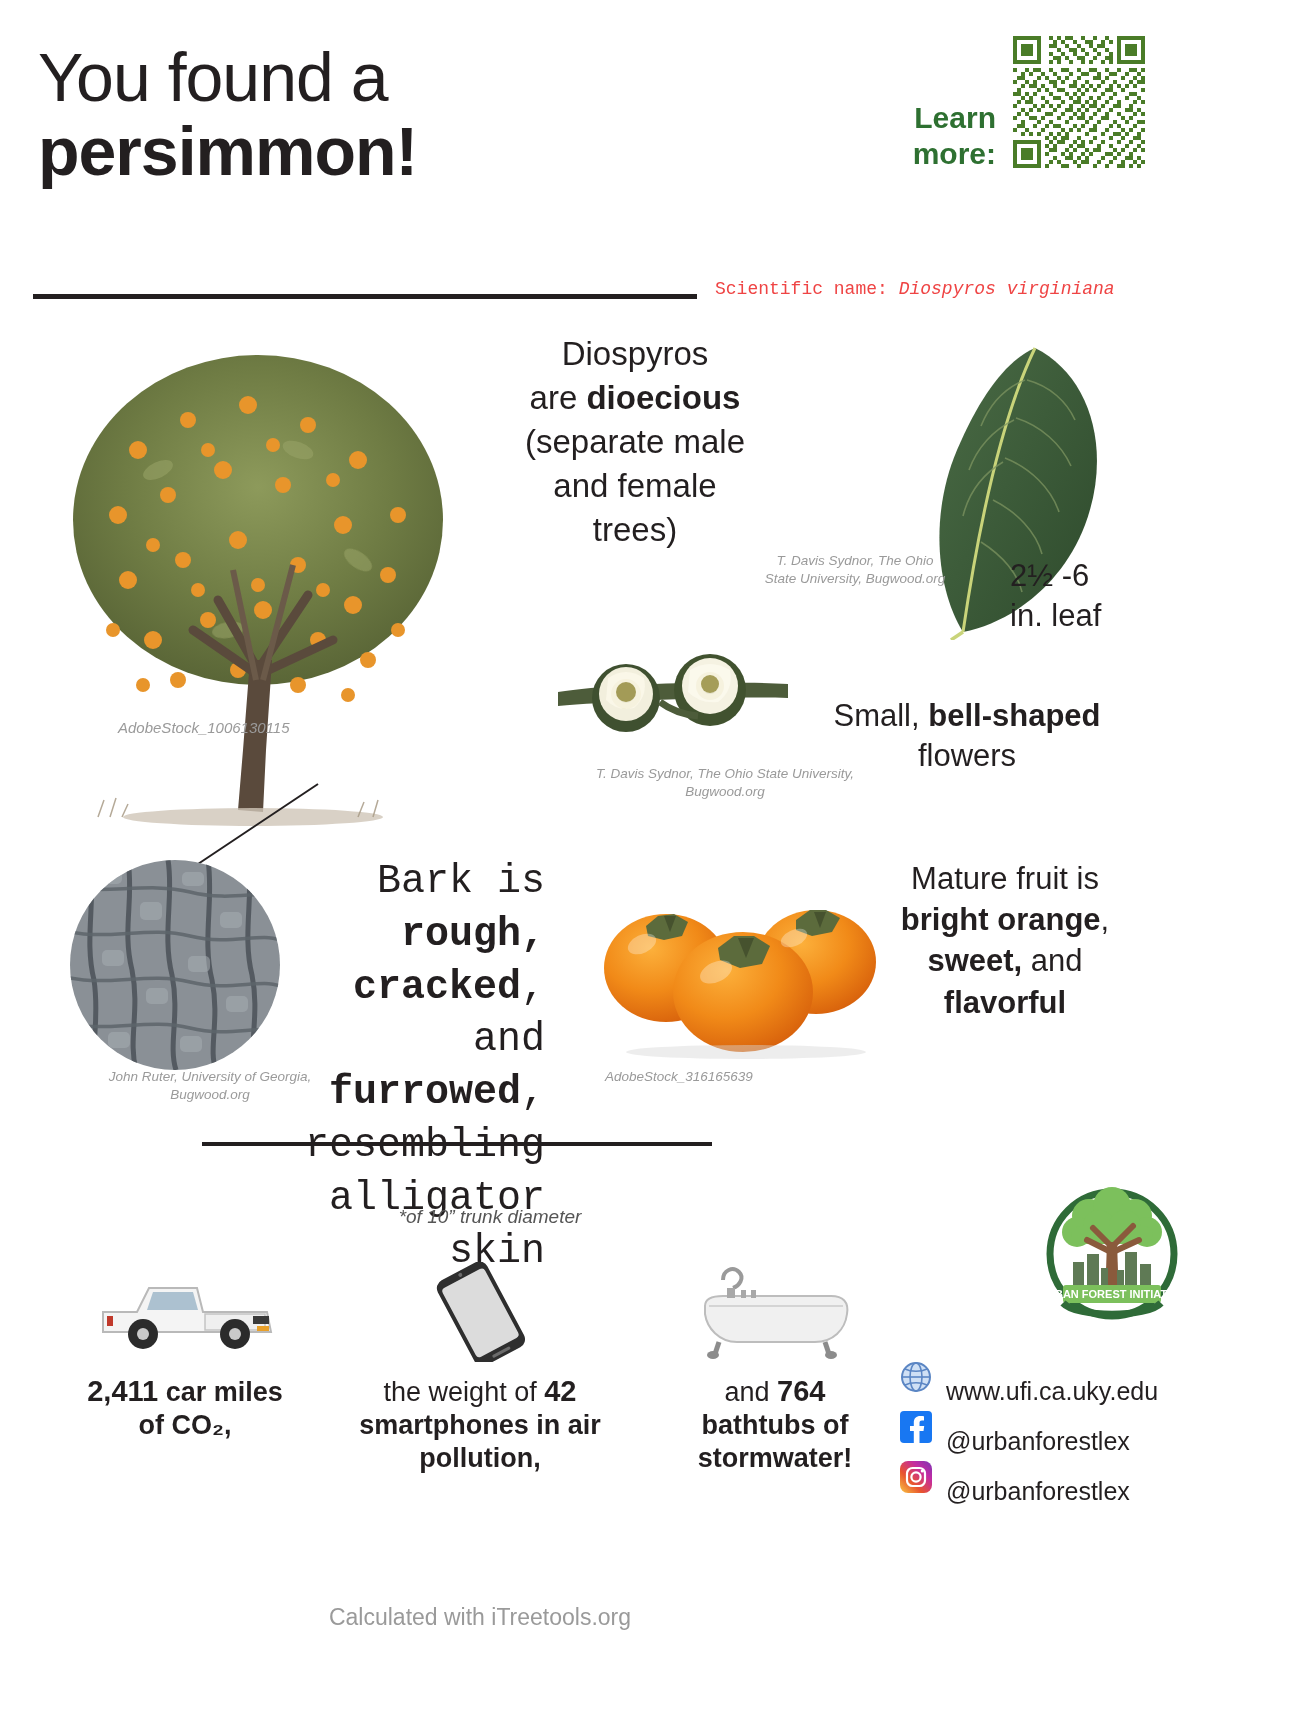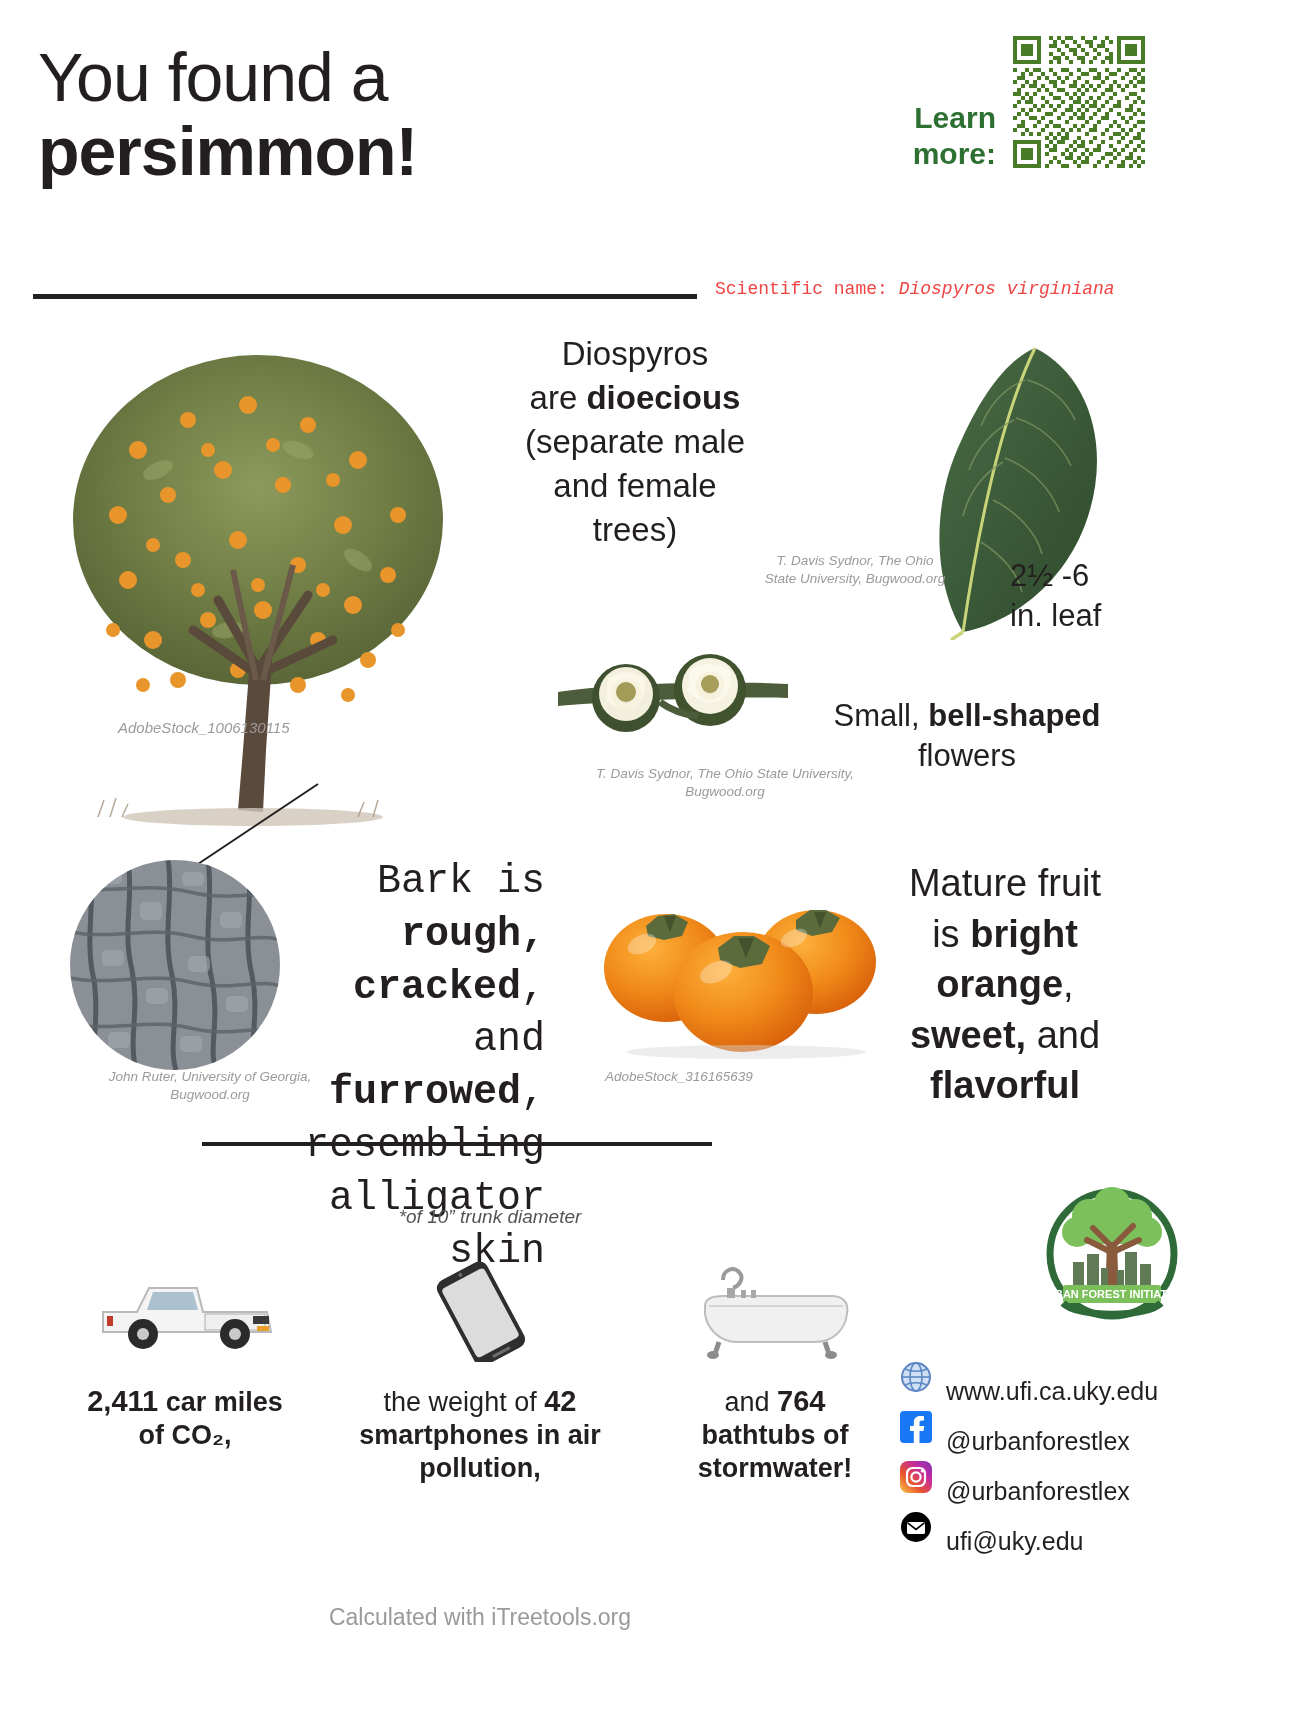--- a/index.html
+++ b/index.html
@@ -90,21 +90,21 @@
     font-size:40px; line-height:1.32; text-align:right; color:#231f20;font-family:Liberation Mono, monospace;
   }
   .bark-text b { font-weight:700; }
   .credit-bark { left:95px; top:1068px; width:230px; font-size:13.5px; }
 
   
   .fruit-img { position:absolute; left:598px; top:880px; width:290px; height:180px; }
   .credit-fruit { left:605px; top:1068px; width:230px; font-size:13.5px; text-align:left;}
   .fruit-text {
     position:absolute; left:890px; top:858px; width:230px;
-    font-size:38px; line-height:1.33; text-align:center; color:#231f20;
+    font-size:31px; line-height:1.33; text-align:center; color:#231f20;
   }
   .fruit-text b { font-weight:700; }
 
   
   .rule-mid {
     position:absolute; left:202px; top:1142px; width:510px; height:4px;
     background:#231f20;
   }
   .capture-head {
     position:absolute; left:40px; top:1162px; width:900px;
@@ -116,21 +116,21 @@
   }
 
   
   .stats { position:absolute; left:40px; top:1262px; width:880px; height:230px; }
   .stat { position:absolute; width:290px; text-align:center; }
   .stat-1 { left:0px; }
   .stat-2 { left:295px; }
   .stat-3 { left:590px; }
   .stat-icon { height:100px; position:relative; }
   .stat-label {
-    font-size:27px; line-height:1.22; color:#231f20; margin-top:22px;
+    font-size:27px; line-height:1.22; color:#231f20; margin-top:12px;
   }
   .stat-label b { font-weight:700; }
   .stat-label .big { font-weight:700; font-size:29px; }
 
   .calc-note {
     position:absolute; left:40px; top:1604px; width:880px;
     text-align:center; font-size:23px; color:#9a9a9a;
   }
 
   
@@ -808,26 +808,16 @@
           </defs>
           <rect width="32" height="32" rx="8" fill="url(#ig)"></rect>
           <rect x="7" y="7" width="18" height="18" rx="5.5" fill="none" stroke="#fff" stroke-width="2.2"></rect>
           <circle cx="16" cy="16" r="4.6" fill="none" stroke="#fff" stroke-width="2.2"></circle>
           <circle cx="22.2" cy="9.9" r="1.5" fill="#fff"></circle>
         </svg>
       </span>
       <span class="contact-txt">@urbanforestlex</span>
     </div>
 
-    <div class="contact-row">
-      <span class="contact-ico">
-        <svg width="32" height="32" viewBox="0 0 32 32">
-          <circle cx="16" cy="16" r="15" fill="#000000"></circle>
-          <rect x="7" y="11" width="18" height="12" rx="1.5" fill="#ffffff"></rect>
-          <path d="M7.6 11.8 L16 18.4 L24.4 11.8" fill="none" stroke="#000" stroke-width="1.6"></path>
-        </svg>
-      </span>
-      <span class="contact-txt">ufi@uky.edu</span>
-    </div>
 
   </div>
 
 </div>
 
 </body></html>

